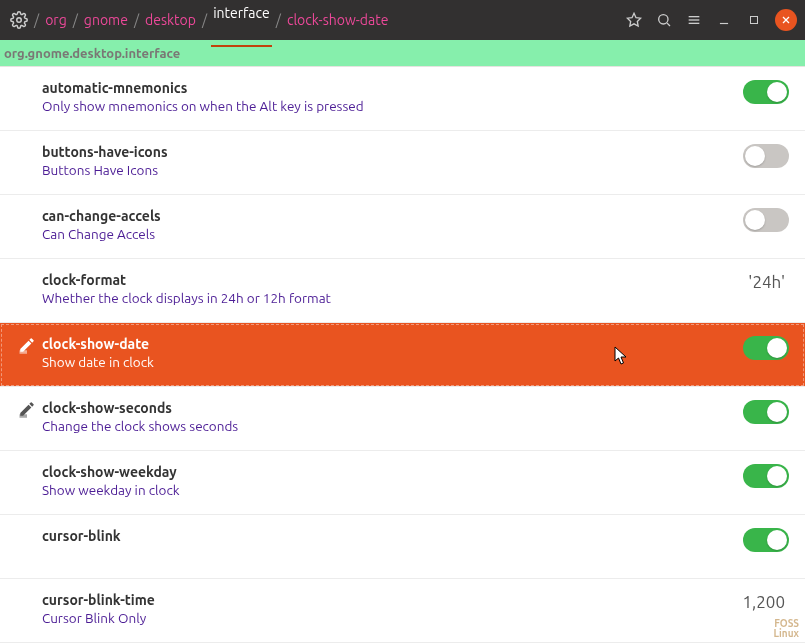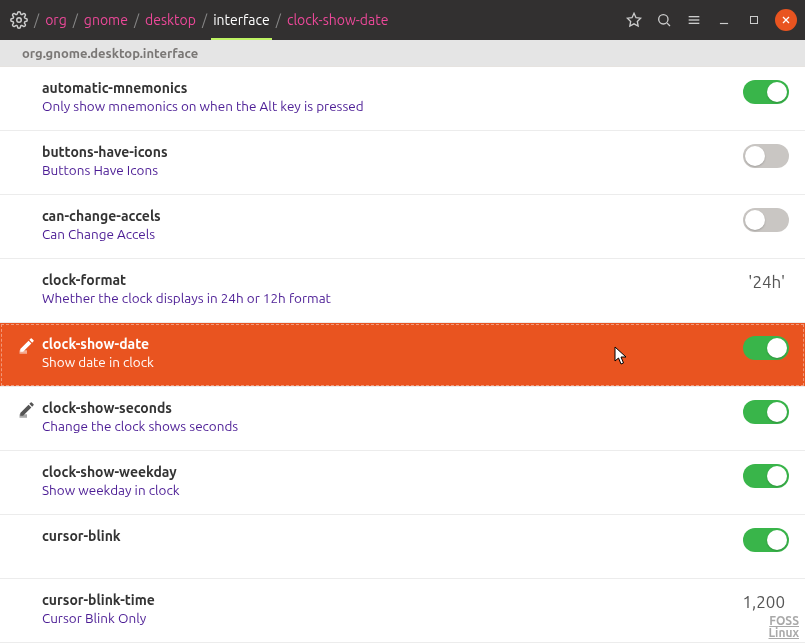--- a/index.html
+++ b/index.html
@@ -34,45 +34,45 @@
     align-items: center;
     flex: 1;
     gap: 4px;
     font-size: 14px;
     color: #ccc;
   }
   .breadcrumb .sep { color: #888; }
   .breadcrumb .crumb { padding: 2px 2px; cursor: pointer; color:#ec4899; }
   .breadcrumb .crumb.active {
     color: #fff;
-    border-bottom: 2px solid #bef264;
-    padding-bottom: 10px;
+    border-bottom: 2px solid #c2410c;
+    padding-bottom: 24px;
     margin-bottom: -10px;
   }
   .header .ibtn {
     width: 30px; height: 30px;
     display: flex; align-items: center; justify-content: center;
     color: #ccc;
     cursor: pointer;
     border-radius: 4px;
   }
   .header .ibtn.close {
     background: #e95420;
     border-radius: 50%;
     width: 22px; height: 22px;
     color: #fff;
     margin-left: 6px;
   }
   
   .schema {
-    background: #e5e5e5;
+    background: #86efac;
     color: #7a7775;
     font-size: 13px;
     font-weight: bold;
-    padding: 6px 22px;
+    padding: 6px 4px;
     border-bottom: 1px solid #e6e3e0;
   }
   
   .list { }
   .row {
     display: flex;
     align-items: flex-start;
     padding: 13px 16px;
     border-bottom: 1px solid #ececec;
     min-height: 64px;
@@ -123,28 +123,27 @@
   
   .cursor {
     position: absolute;
     top: 346px; left: 614px;
     pointer-events: none;
   }
   
   .watermark {
     position: absolute;
     bottom: 4px; right: 6px;
-    font-size: 12px;
+    font-size: 10px;
     font-weight: bold;
-    color: #404040;
+    color: #a16207;
     opacity: 0.45;
     line-height: 1;
     text-align: right;
     pointer-events: none;
-    text-decoration: underline;
   }
   .watermark span { display: block; }
   svg { display: block; }
 </style>
 </head>
 <body>
 
 <div class="header">
   <div class="gear">
     <svg width="18" height="18" viewBox="0 0 24 24" fill="none" stroke="currentColor" stroke-width="2">

